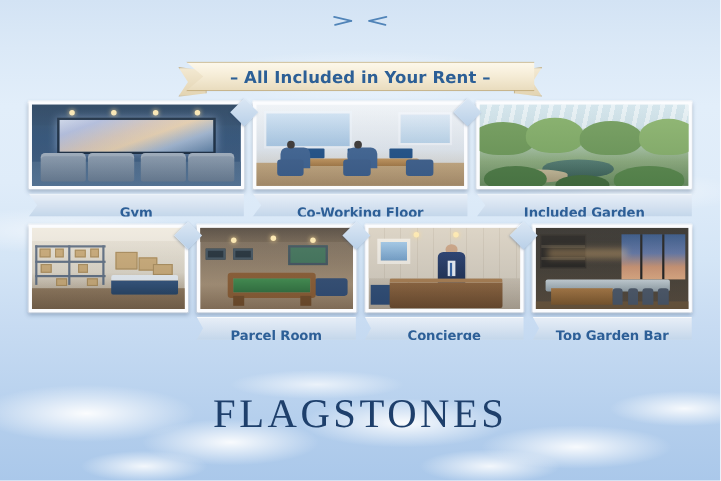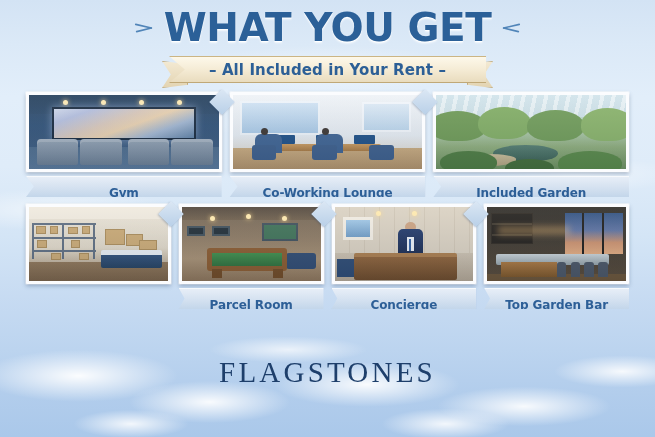--- a/index.html
+++ b/index.html
@@ -167,21 +167,21 @@
 
   
   .logo {
     position: absolute;
     left: 0; right: 0;
     top: 358px;
     text-align: center;
   }
   .logo-name {
     font-family: "Liberation Serif", serif;
-    font-size: 29px;
+    font-size: 37px;
     letter-spacing: 3.2px;
     color: #1e3f6b;
     line-height: 1;
   }
   .logo-sub {
     margin-top: 4px;
     font-family: "Liberation Serif", serif;
     font-size: 9px;
     letter-spacing: 5.2px;
     color: #c3a86a;
@@ -278,21 +278,20 @@
 <body>
 
 <div id="poster">
 
   <div class="title-wrap">
     <div class="title-row">
       <svg class="dash-mark" viewBox="0 0 24 24">
         <path d="M3 8 L20 12" stroke="#3a74ae" stroke-width="1.8" fill="none" stroke-linecap="round"></path>
         <path d="M4 16 L20 12" stroke="#3a74ae" stroke-width="1.8" fill="none" stroke-linecap="round"></path>
       </svg>
-      <div class="title-text">WHAT YOU GET</div>
       <svg class="dash-mark" viewBox="0 0 24 24">
         <path d="M21 8 L4 12" stroke="#3a74ae" stroke-width="1.8" fill="none" stroke-linecap="round"></path>
         <path d="M20 16 L4 12" stroke="#3a74ae" stroke-width="1.8" fill="none" stroke-linecap="round"></path>
       </svg>
     </div>
   </div>
 
   <div class="ribbon-wrap">
     <div class="ribbon-tail left"></div>
     <div class="ribbon-tail right"></div>
@@ -346,21 +345,21 @@
               <div class="s-el cw-head" style="left:15%;bottom:46%"></div>
               <div class="s-el cw-person" style="left:44%"></div>
               <div class="s-el cw-head" style="left:47%;bottom:46%"></div>
               <div class="s-el cw-chair" style="left:10%"></div>
               <div class="s-el cw-chair" style="left:42%"></div>
               <div class="s-el cw-chair" style="left:72%"></div>
             </div>
           </div>
         </div>
         <div class="label-bar">
-          <span class="label-text">Co-Working Lounge</span>
+          <span class="label-text">Co-Working Floor</span>
         </div>
         <div class="diamond"></div>
       </div>
 
       <div class="tile">
         <div class="photo-frame">
           <div class="photo">
             <div class="scene">
               <div class="s-el gd-bg"></div>
               <div class="s-el gd-roof"></div>

